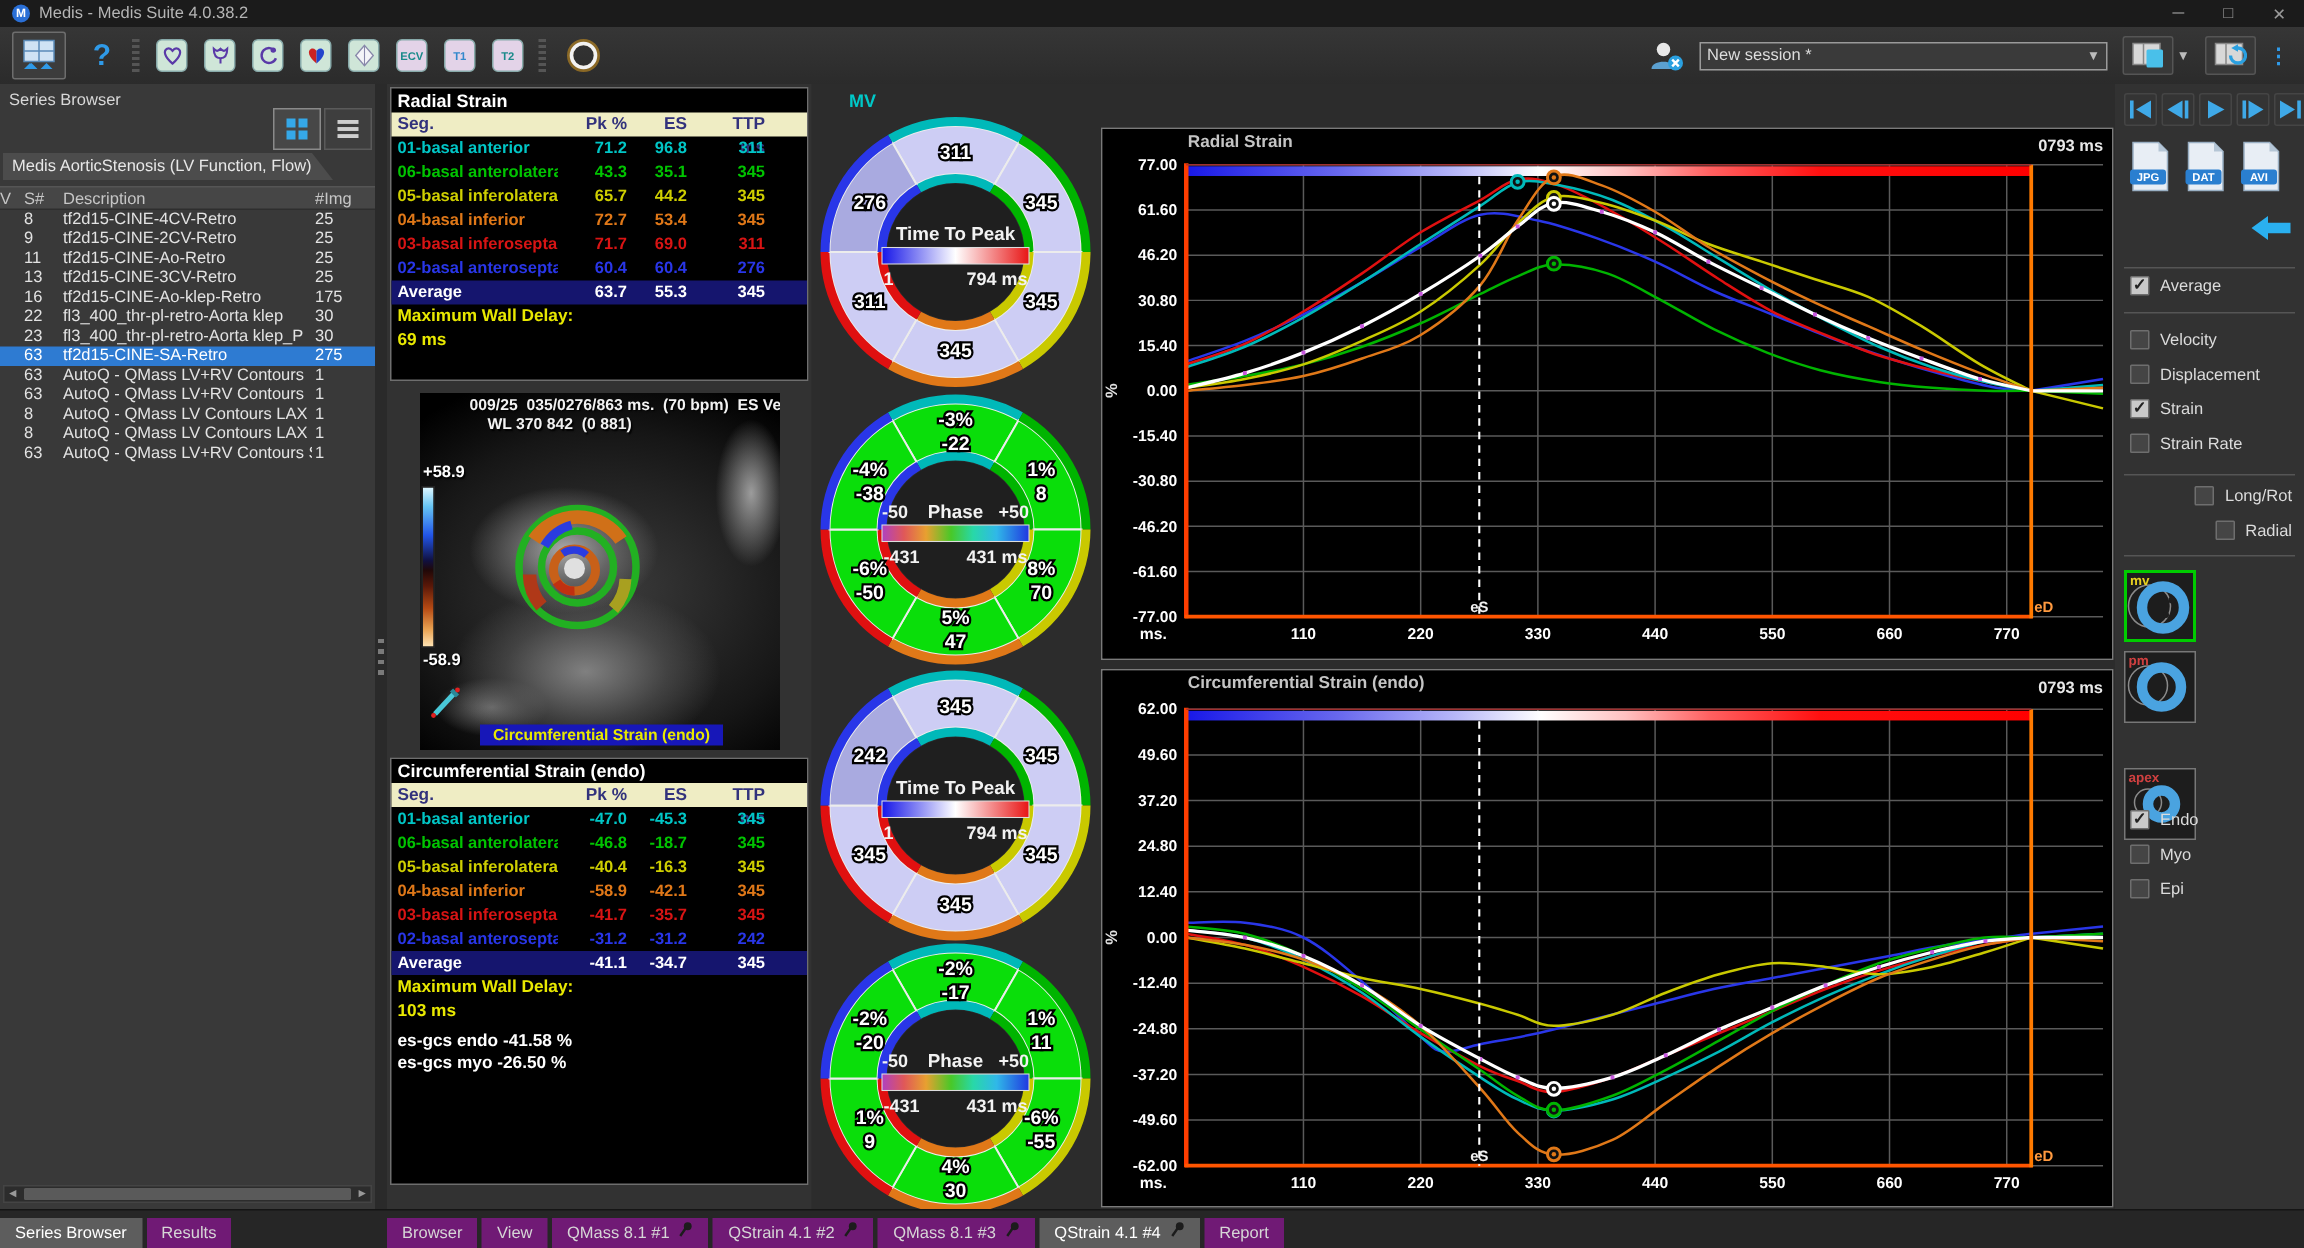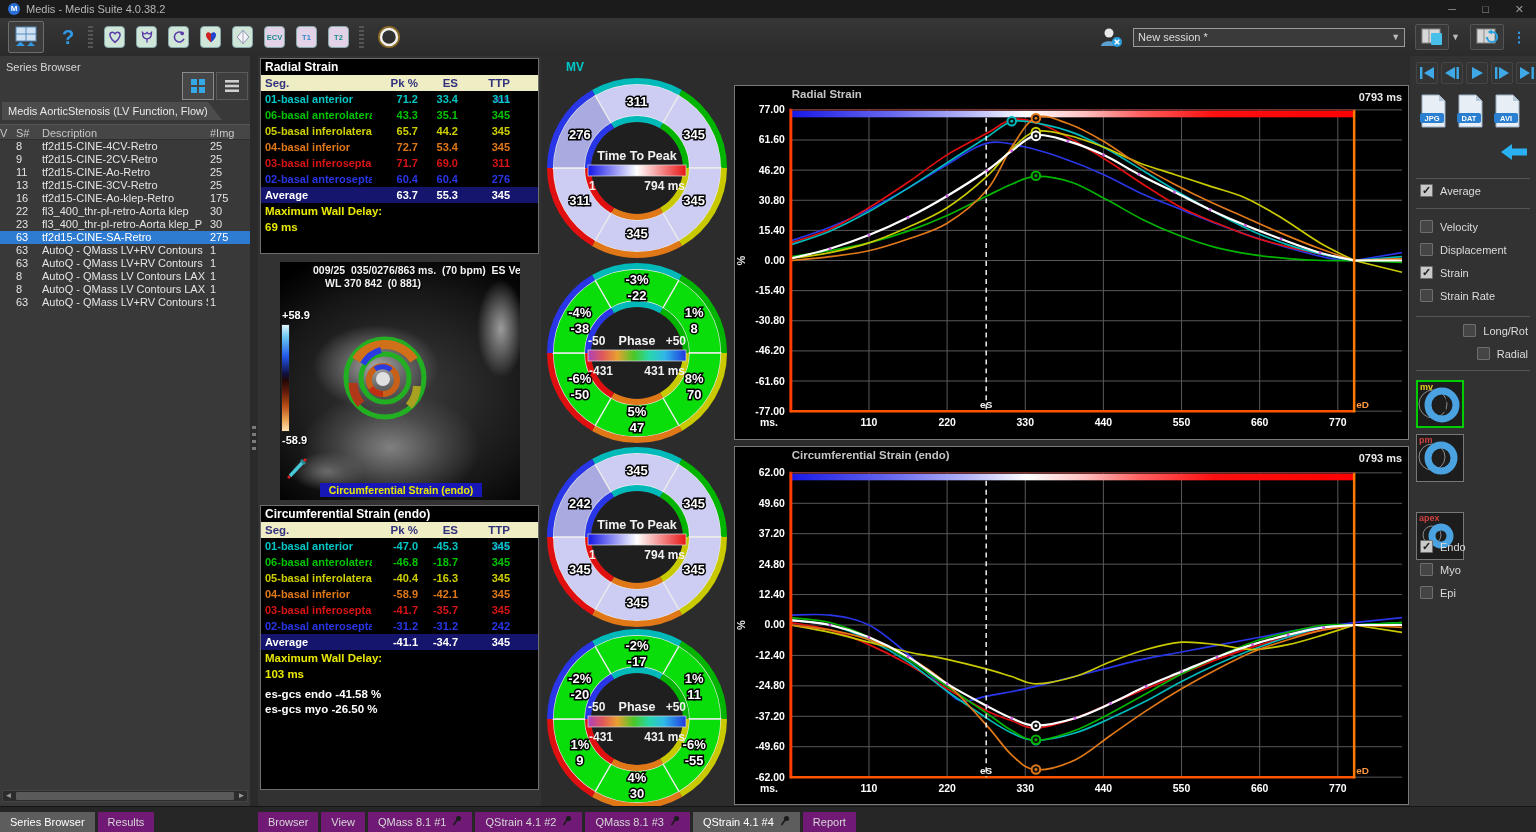--- a/index.html
+++ b/index.html
@@ -360,21 +360,21 @@
         <div>
             <div class="sp-head">
               <div class="sc-seg">Seg.</div>
               <div class="sc-n">Pk %</div>
               <div class="sc-n2">ES</div>
               <div class="sc-n3">TTP ms</div>
             </div>
             <div class="sp-row" style="color: rgb(0, 198, 198);">
               <div class="sc-seg">01-basal anterior</div>
               <div class="sc-n">71.2</div>
-              <div class="sc-n2">33.4</div>
+              <div class="sc-n2">96.8</div>
               <div class="sc-n3">311</div>
             </div>
             <div class="sp-row" style="color: rgb(0, 196, 0);">
               <div class="sc-seg">06-basal anterolateral</div>
               <div class="sc-n">43.3</div>
               <div class="sc-n2">35.1</div>
               <div class="sc-n3">345</div>
             </div>
             <div class="sp-row" style="color: rgb(207, 207, 0);">
               <div class="sc-seg">05-basal inferolateral</div>

